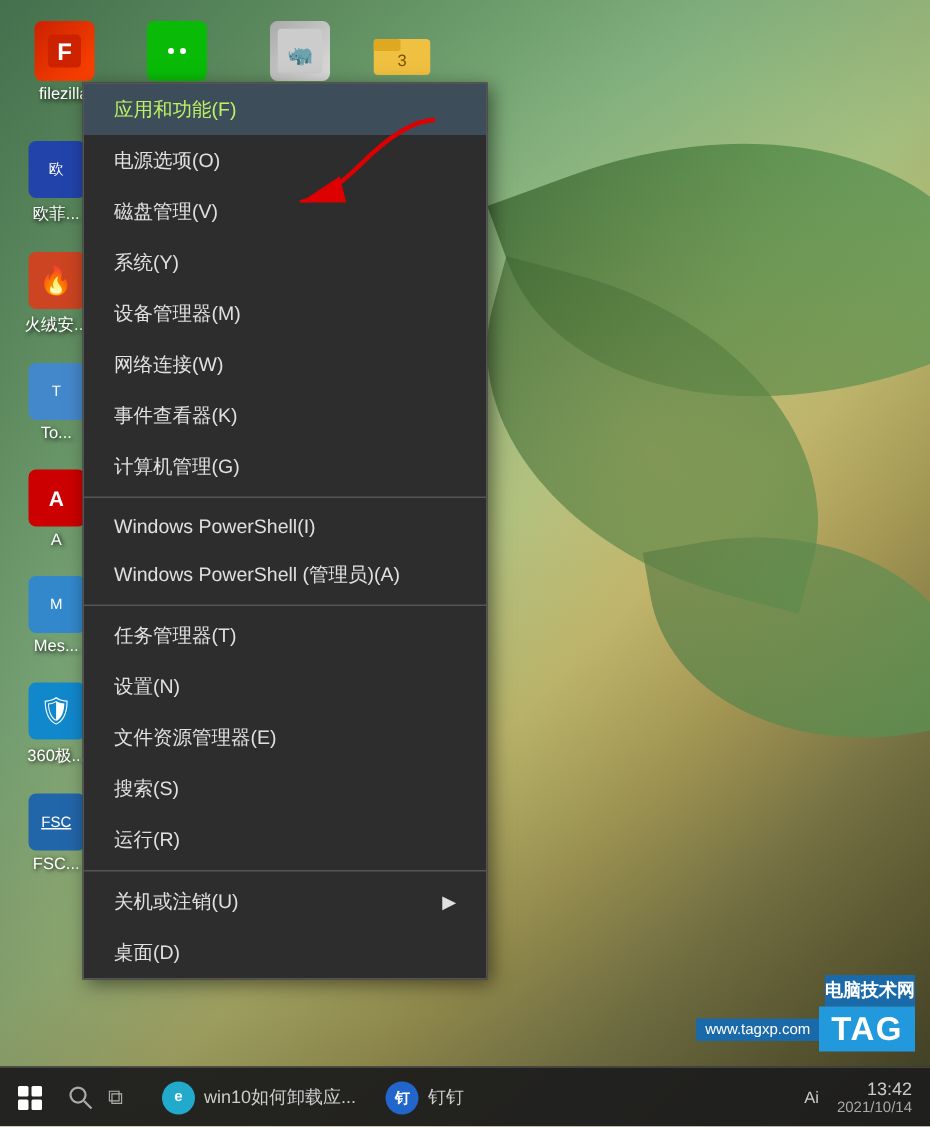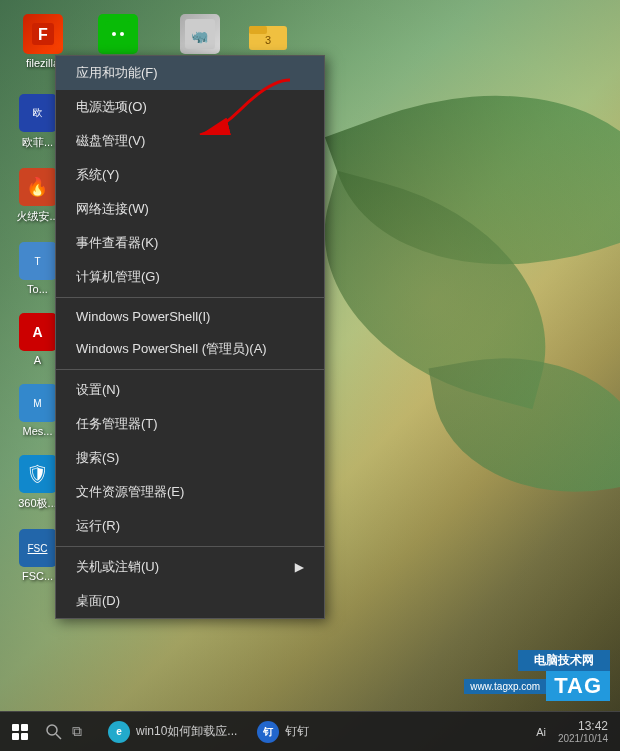--- a/index.html
+++ b/index.html
@@ -79,21 +79,21 @@
       font-size: 13px;
       cursor: pointer;
       display: flex;
       align-items: center;
       justify-content: space-between;
       position: relative;
     }
 
     .menu-item.active {
       background: #3d4d5a;
-      color: #e5e5e5;
+      color: #bef264;
     }
 
     .menu-separator {
       height: 1px;
       background: #555;
       margin: 3px 0;
     }
 
     .menu-item .arrow {
       color: #e0e0e0;
@@ -188,21 +188,21 @@
       display: flex;
       flex-direction: column;
       align-items: flex-end;
       z-index: 200;
     }
 
     .watermark-top {
       background: #1a6aaa;
       color: white;
       font-size: 12px;
-      padding: 2px 16px;
+      padding: 2px 0;
       font-weight: bold;
     }
 
     .watermark-bottom {
       display: flex;
       align-items: center;
       justify-content: center;
     }
 
     .watermark-site {
@@ -388,47 +388,50 @@
     <div class="menu-item">
       <span>电源选项(O)</span>
     </div>
     <div class="menu-item">
       <span>磁盘管理(V)</span>
     </div>
     <div class="menu-item">
       <span>系统(Y)</span>
     </div>
     <div class="menu-item">
+      <span>设备管理器(M)</span>
+    </div>
+    <div class="menu-item">
       <span>网络连接(W)</span>
     </div>
     <div class="menu-item">
       <span>事件查看器(K)</span>
     </div>
     <div class="menu-item">
       <span>计算机管理(G)</span>
     </div>
     <div class="menu-separator"></div>
     <div class="menu-item">
       <span>Windows PowerShell(I)</span>
     </div>
     <div class="menu-item">
       <span>Windows PowerShell (管理员)(A)</span>
     </div>
     <div class="menu-separator"></div>
     <div class="menu-item">
+      <span>任务管理器(T)</span>
+    </div>
+    <div class="menu-item">
       <span>设置(N)</span>
     </div>
     <div class="menu-item">
-      <span>任务管理器(T)</span>
+      <span>文件资源管理器(E)</span>
     </div>
     <div class="menu-item">
       <span>搜索(S)</span>
-    </div>
-    <div class="menu-item">
-      <span>文件资源管理器(E)</span>
     </div>
     <div class="menu-item">
       <span>运行(R)</span>
     </div>
     <div class="menu-separator"></div>
     <div class="menu-item">
       <span>关机或注销(U)</span>
       <span class="arrow">▶</span>
     </div>
     <div class="menu-item">

